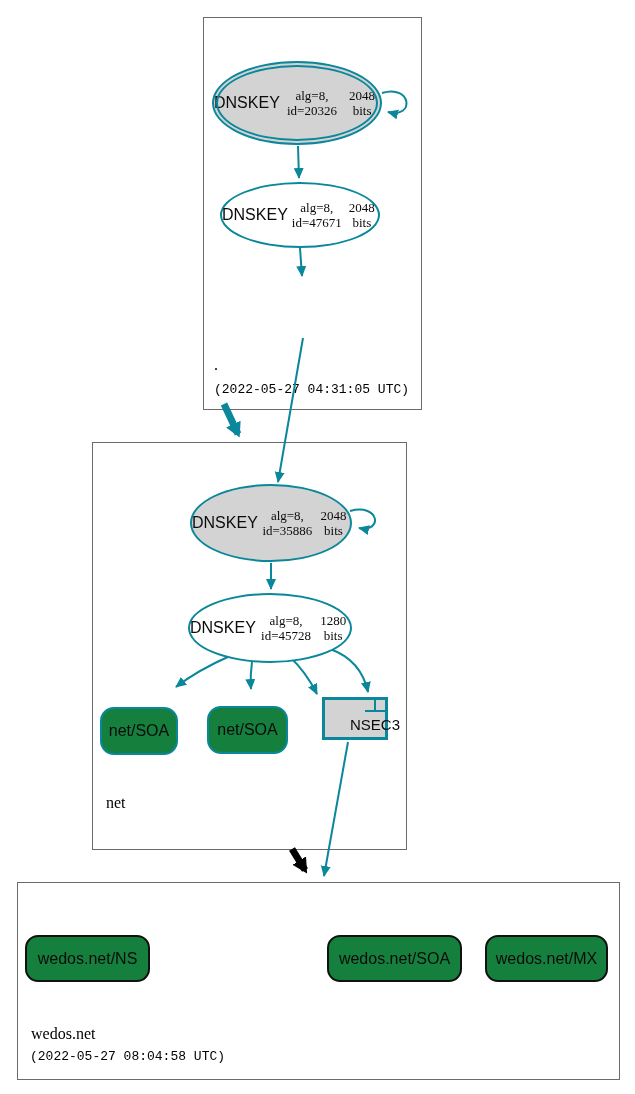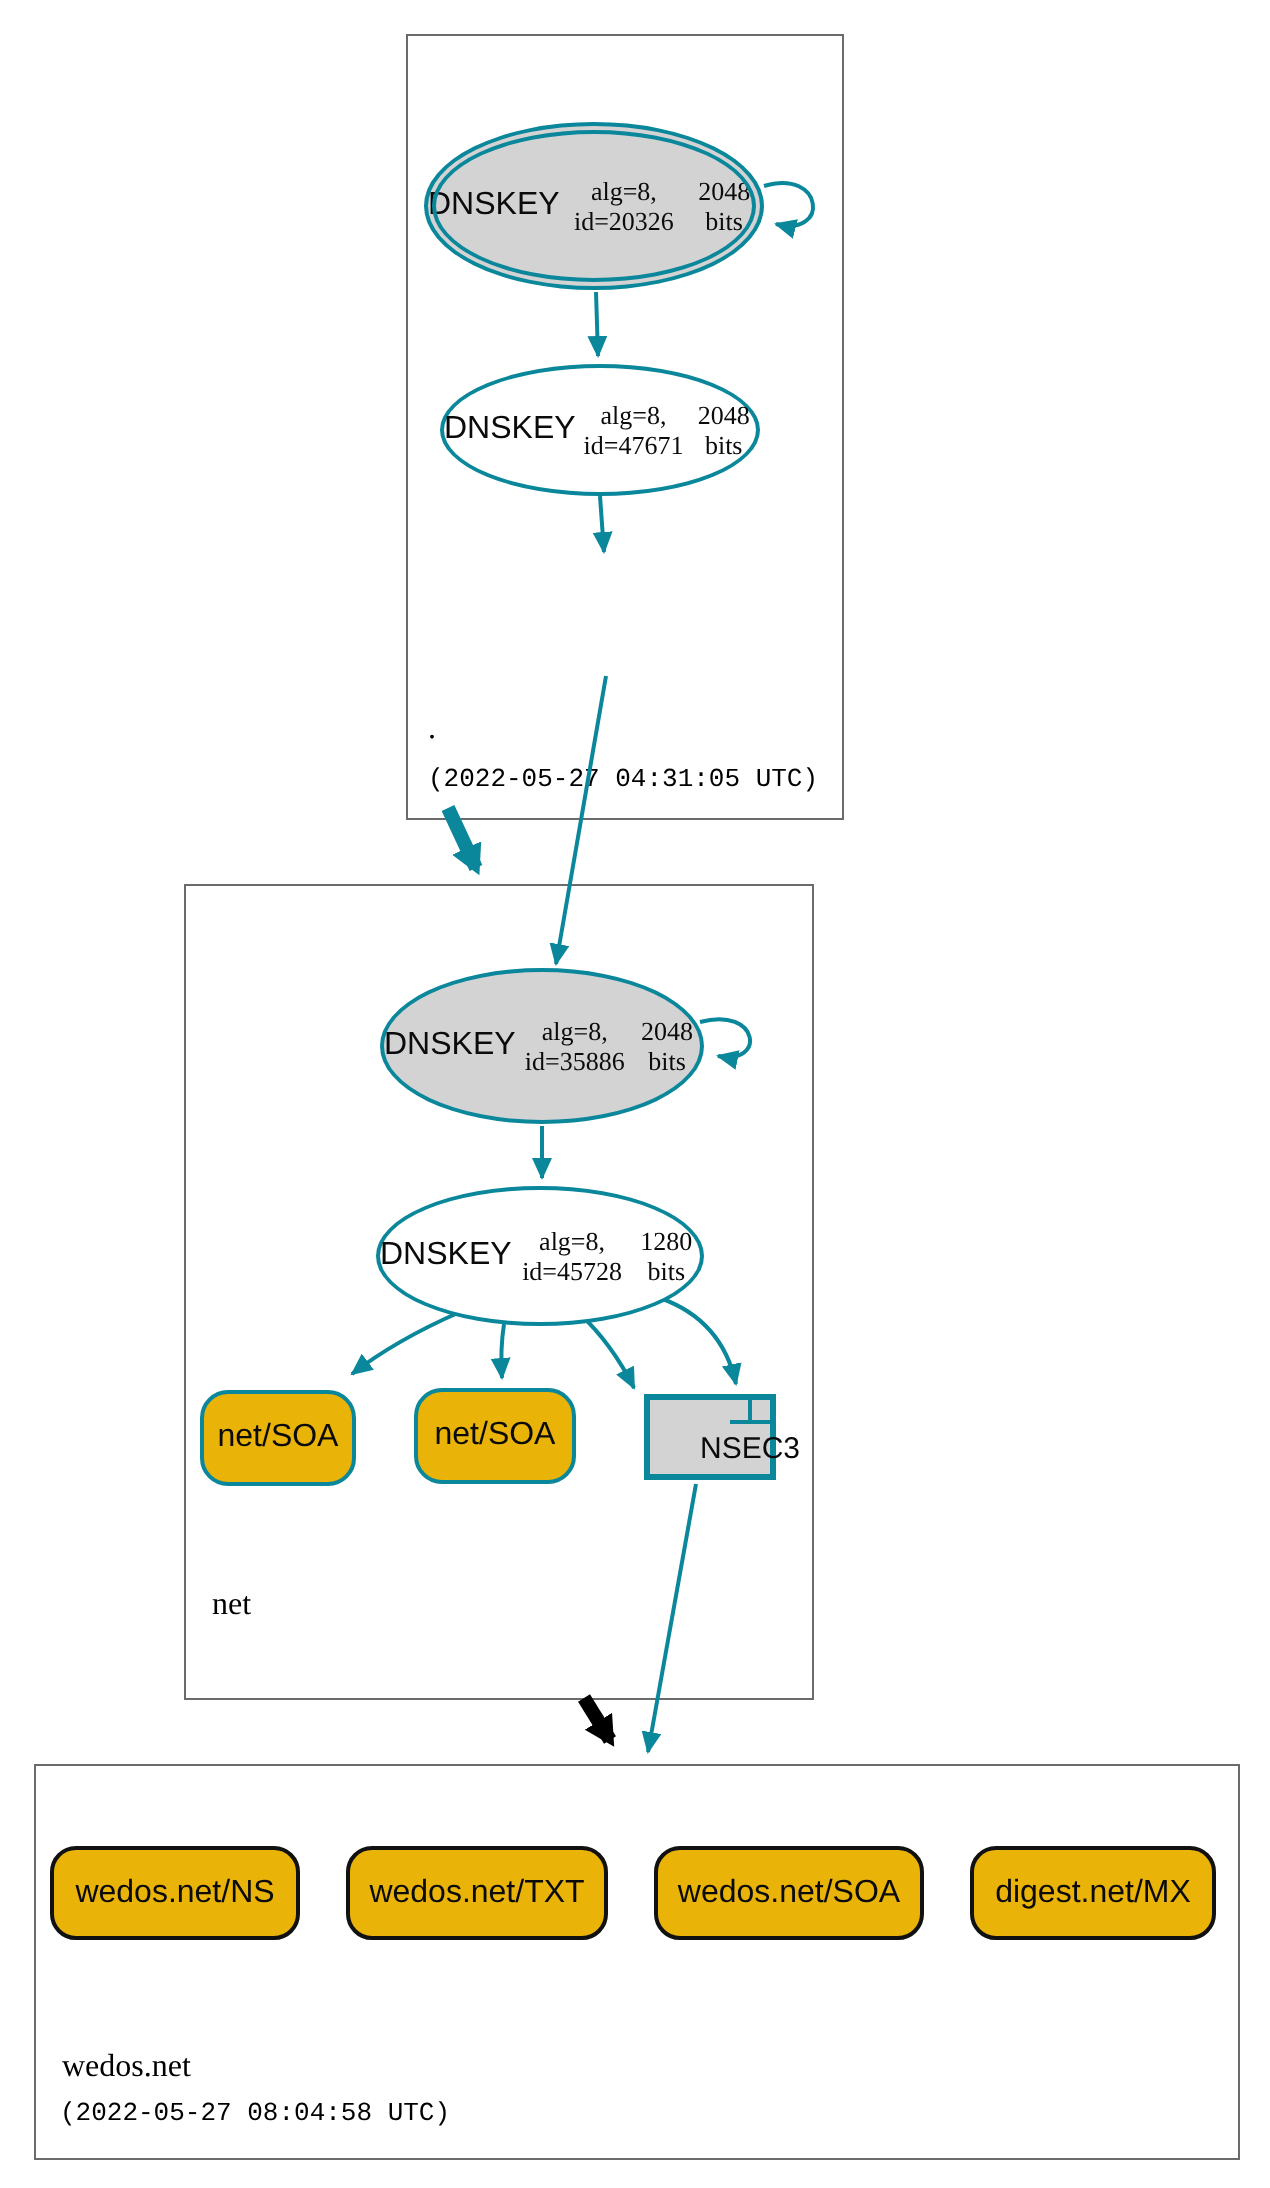--- a/index.html
+++ b/index.html
@@ -70,23 +70,24 @@
   }
   .node-detail{
     font-family:"Liberation Serif",serif;
     font-size:13px;
     line-height:15px;
     color:#0b0b0b;
   }
   .rrset{
     border:2px solid #0a879a;
     border-radius:14px;
-    background:#eab308;
+    background:#15803d;
     font-size:16px;
     color:#0b0b0b;
+    margin-top:12px;
   }
   .rrset.blackb{
     border:2px solid #111111;
     border-radius:13px;
   }
   .nsec3{
     border:3px solid #0a879a;
     background:#d3d3d3;
     display:flex;
     flex-direction:column;
@@ -198,23 +199,20 @@
     <div class="nsec3-header">
       <div class="nsec3-cell first"></div>
       <div class="nsec3-cell"></div>
     </div>
     <div class="nsec3-body">NSEC3</div>
   </div>
 
   <div class="node rrset blackb" style="left:25px;top:923px;width:125px;height:47px;">
     <div>wedos.net/NS</div>
   </div>
-  <div class="node rrset blackb" style="left:173px;top:923px;width:131px;height:47px;">
-    <div>wedos.net/TXT</div>
-  </div>
   <div class="node rrset blackb" style="left:327px;top:923px;width:135px;height:47px;">
     <div>wedos.net/SOA</div>
   </div>
   <div class="node rrset blackb" style="left:485px;top:923px;width:123px;height:47px;">
-    <div>digest.net/MX</div>
+    <div>wedos.net/MX</div>
   </div>
 
 </div>
 
 </body></html>

